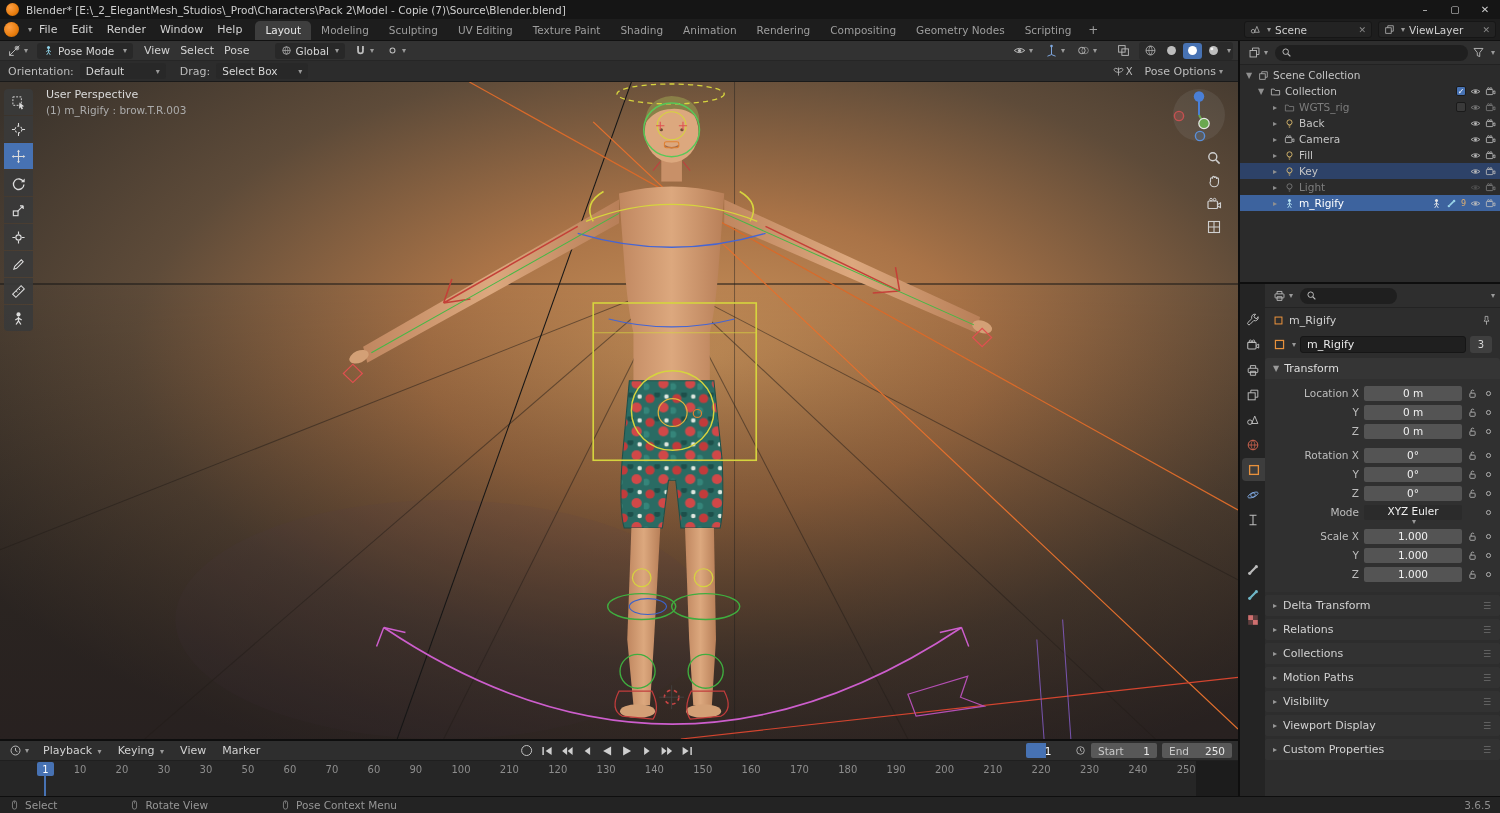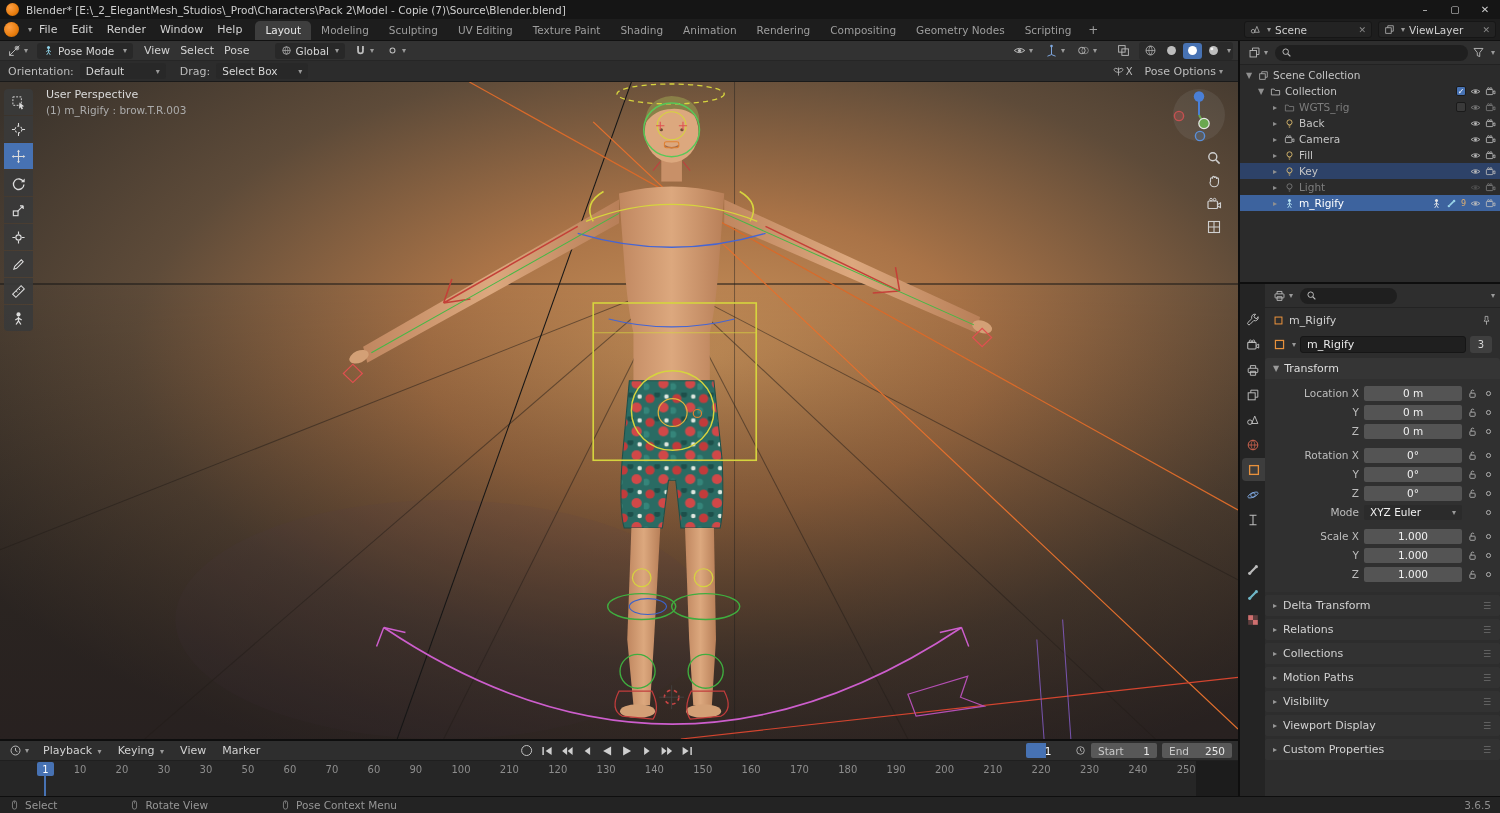--- a/index.html
+++ b/index.html
@@ -110,21 +110,21 @@
   .p-search .search { max-width:150px; }
   .crumb { height:24px; display:flex; align-items:center; padding:0 8px; gap:5px; color:#cfcfcf; }
   .namerow { height:24px; display:flex; align-items:center; padding:0 8px; gap:4px; }
   .namefield { flex:1; height:17px; background:#1f1f1f; border:1px solid #161616; border-radius:3px; display:flex; align-items:center; padding:0 6px; color:#e8e8e8; }
   .badge { width:22px; height:17px; background:#3f3f3f; border-radius:3px; display:flex; align-items:center; justify-content:center; color:#d8d8d8; font-size:10px; }
   .panelhdr { height:21px; background:#353535; display:flex; align-items:center; gap:5px; padding:0 8px; color:#dedede; margin-top:2px; border-radius:3px 3px 0 0; }
   .panelbody { background:#303030; padding:5px 6px 8px; }
   .trow { height:18px; display:flex; align-items:center; gap:5px; margin-bottom:1px; }
   .tlabel { width:88px; text-align:right; color:#bdbdbd; flex:none; font-size:10.5px; }
   .tfield { width:98px; height:15px; background:#545454; border-radius:2px; color:#f0f0f0; display:flex; align-items:center; justify-content:center; font-size:10.5px; flex:none; }
-  .tfield.drop { background:#2b2b2b; justify-content:space-between; padding:0 6px; }
+  .tfield.drop { background:#2b2b2b; justify-content:space-between; padding:0 6px;flex-direction:column; }
   .tgap { height:5px; }
   .psec { height:21px; background:#323232; display:flex; align-items:center; gap:6px; padding:0 8px; margin-top:3px; border-radius:2px; color:#d2d2d2; }
   .psec .tri { color:#9a9a9a; font-size:8px; }
   .gripdots { margin-left:auto; color:#6f6f6f; font-size:9px; letter-spacing:1px; }
   .tri { font-size:8px; color:#9a9a9a; }
 </style>
 </head>
 <body>
 
 <svg width="0" height="0" style="position:absolute" aria-hidden="true">

